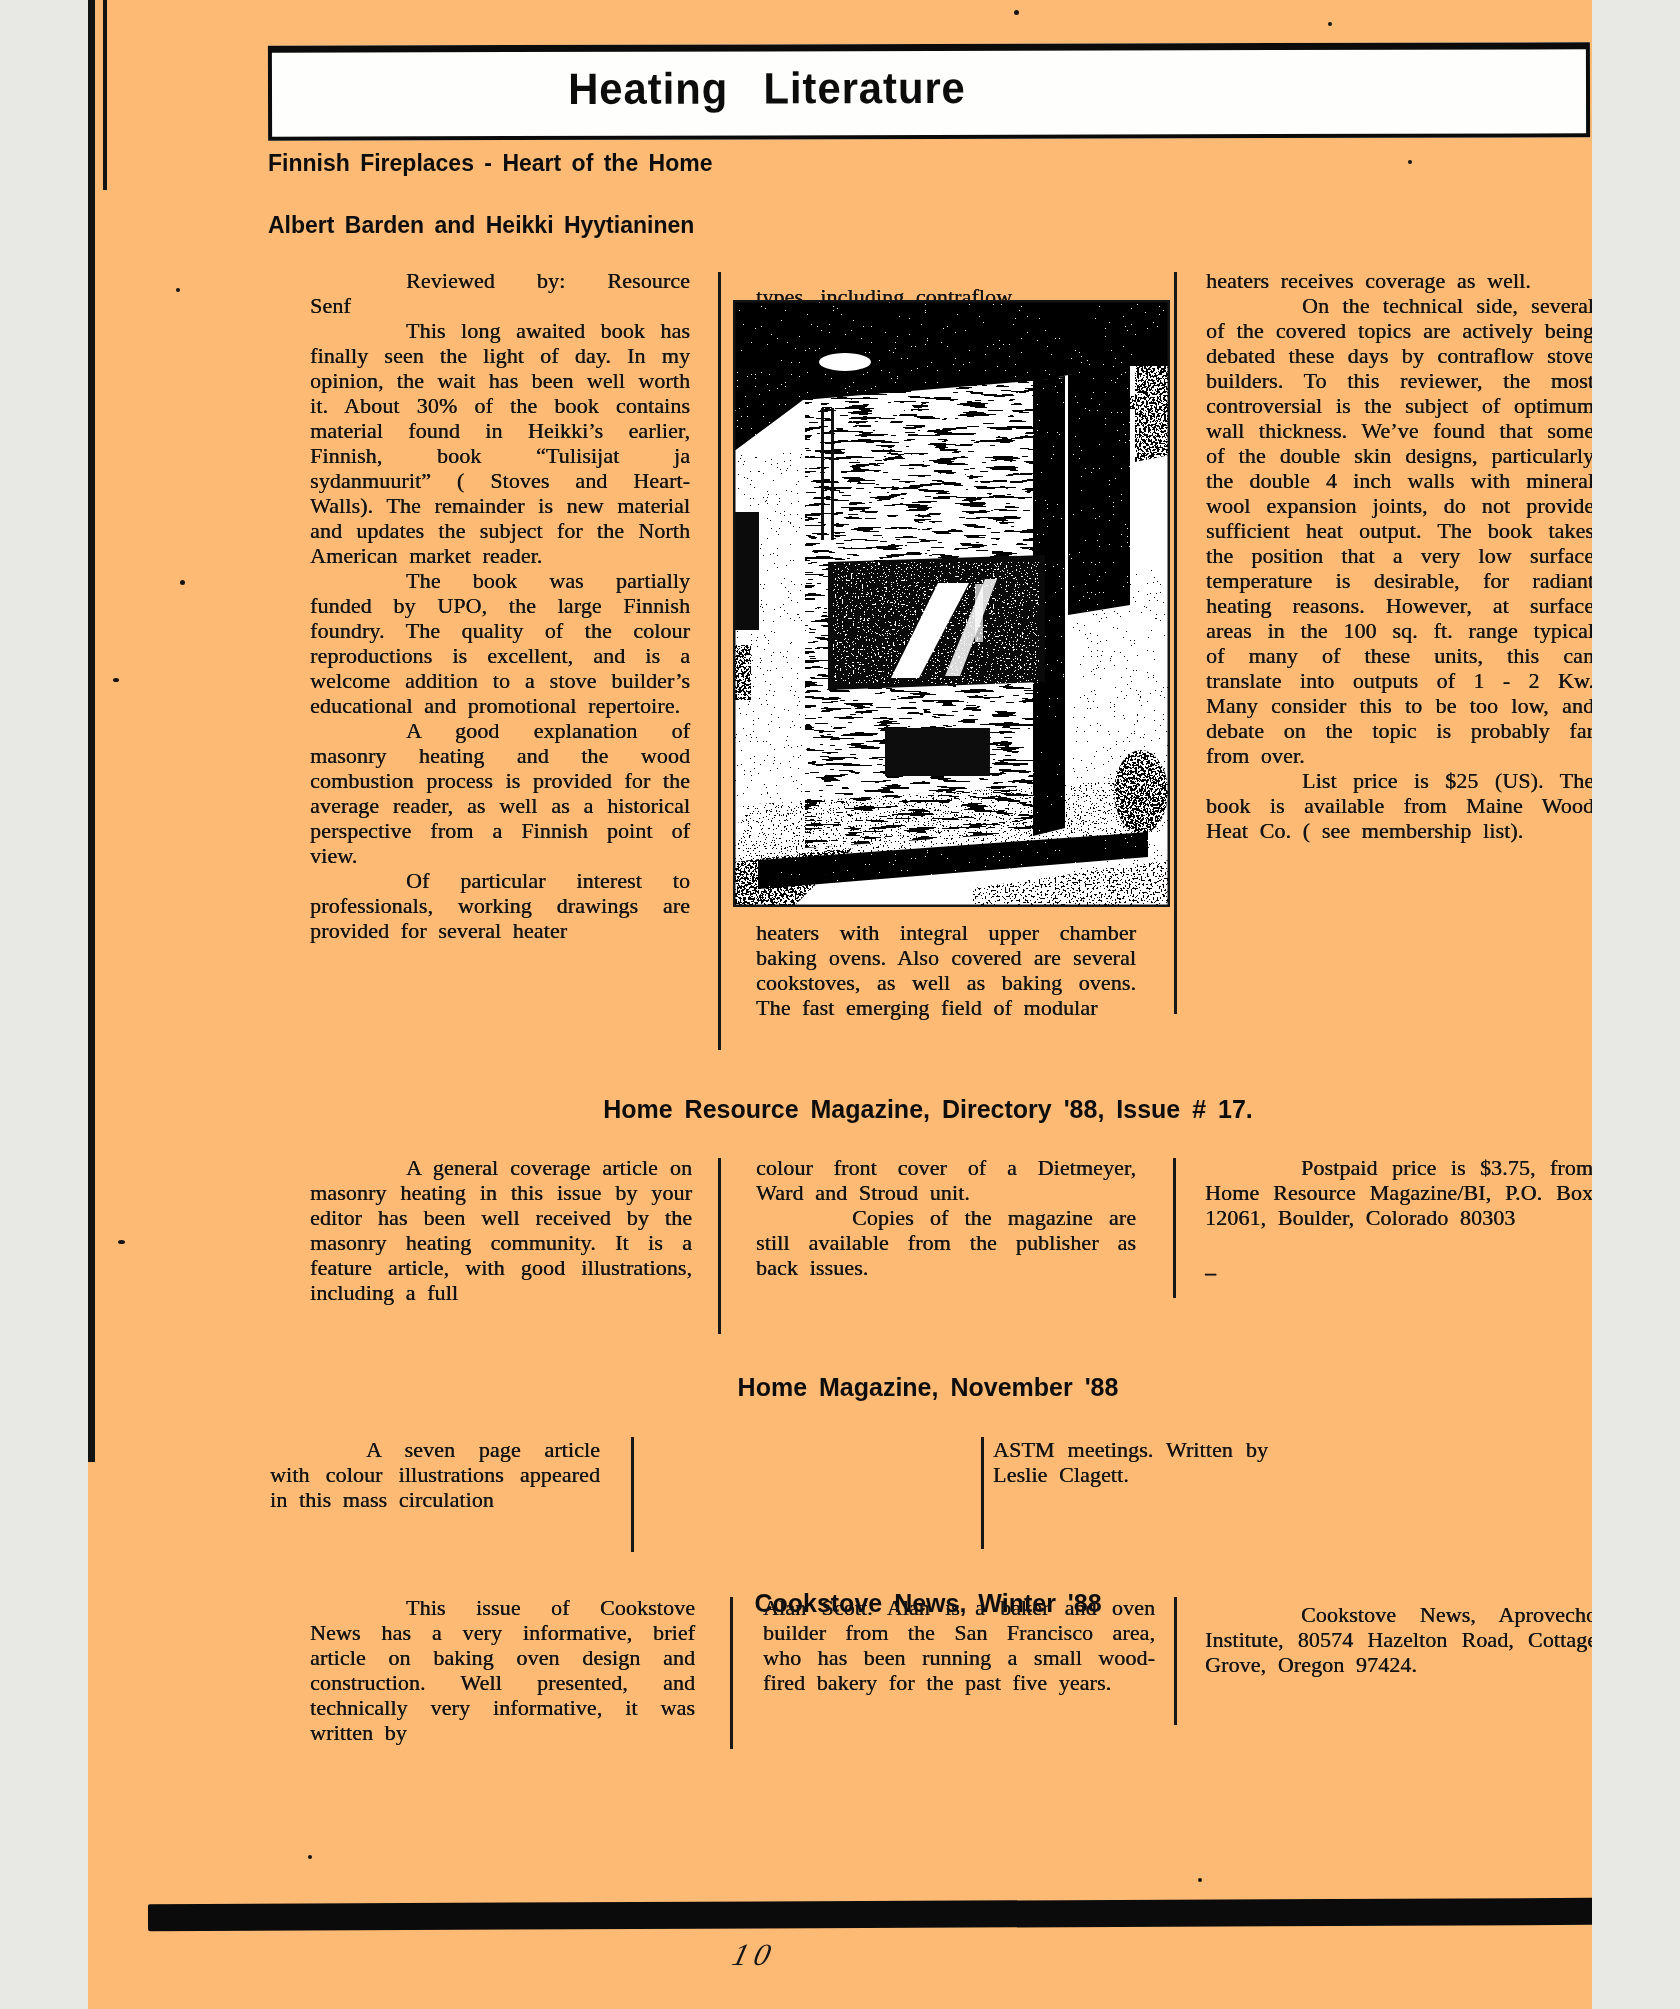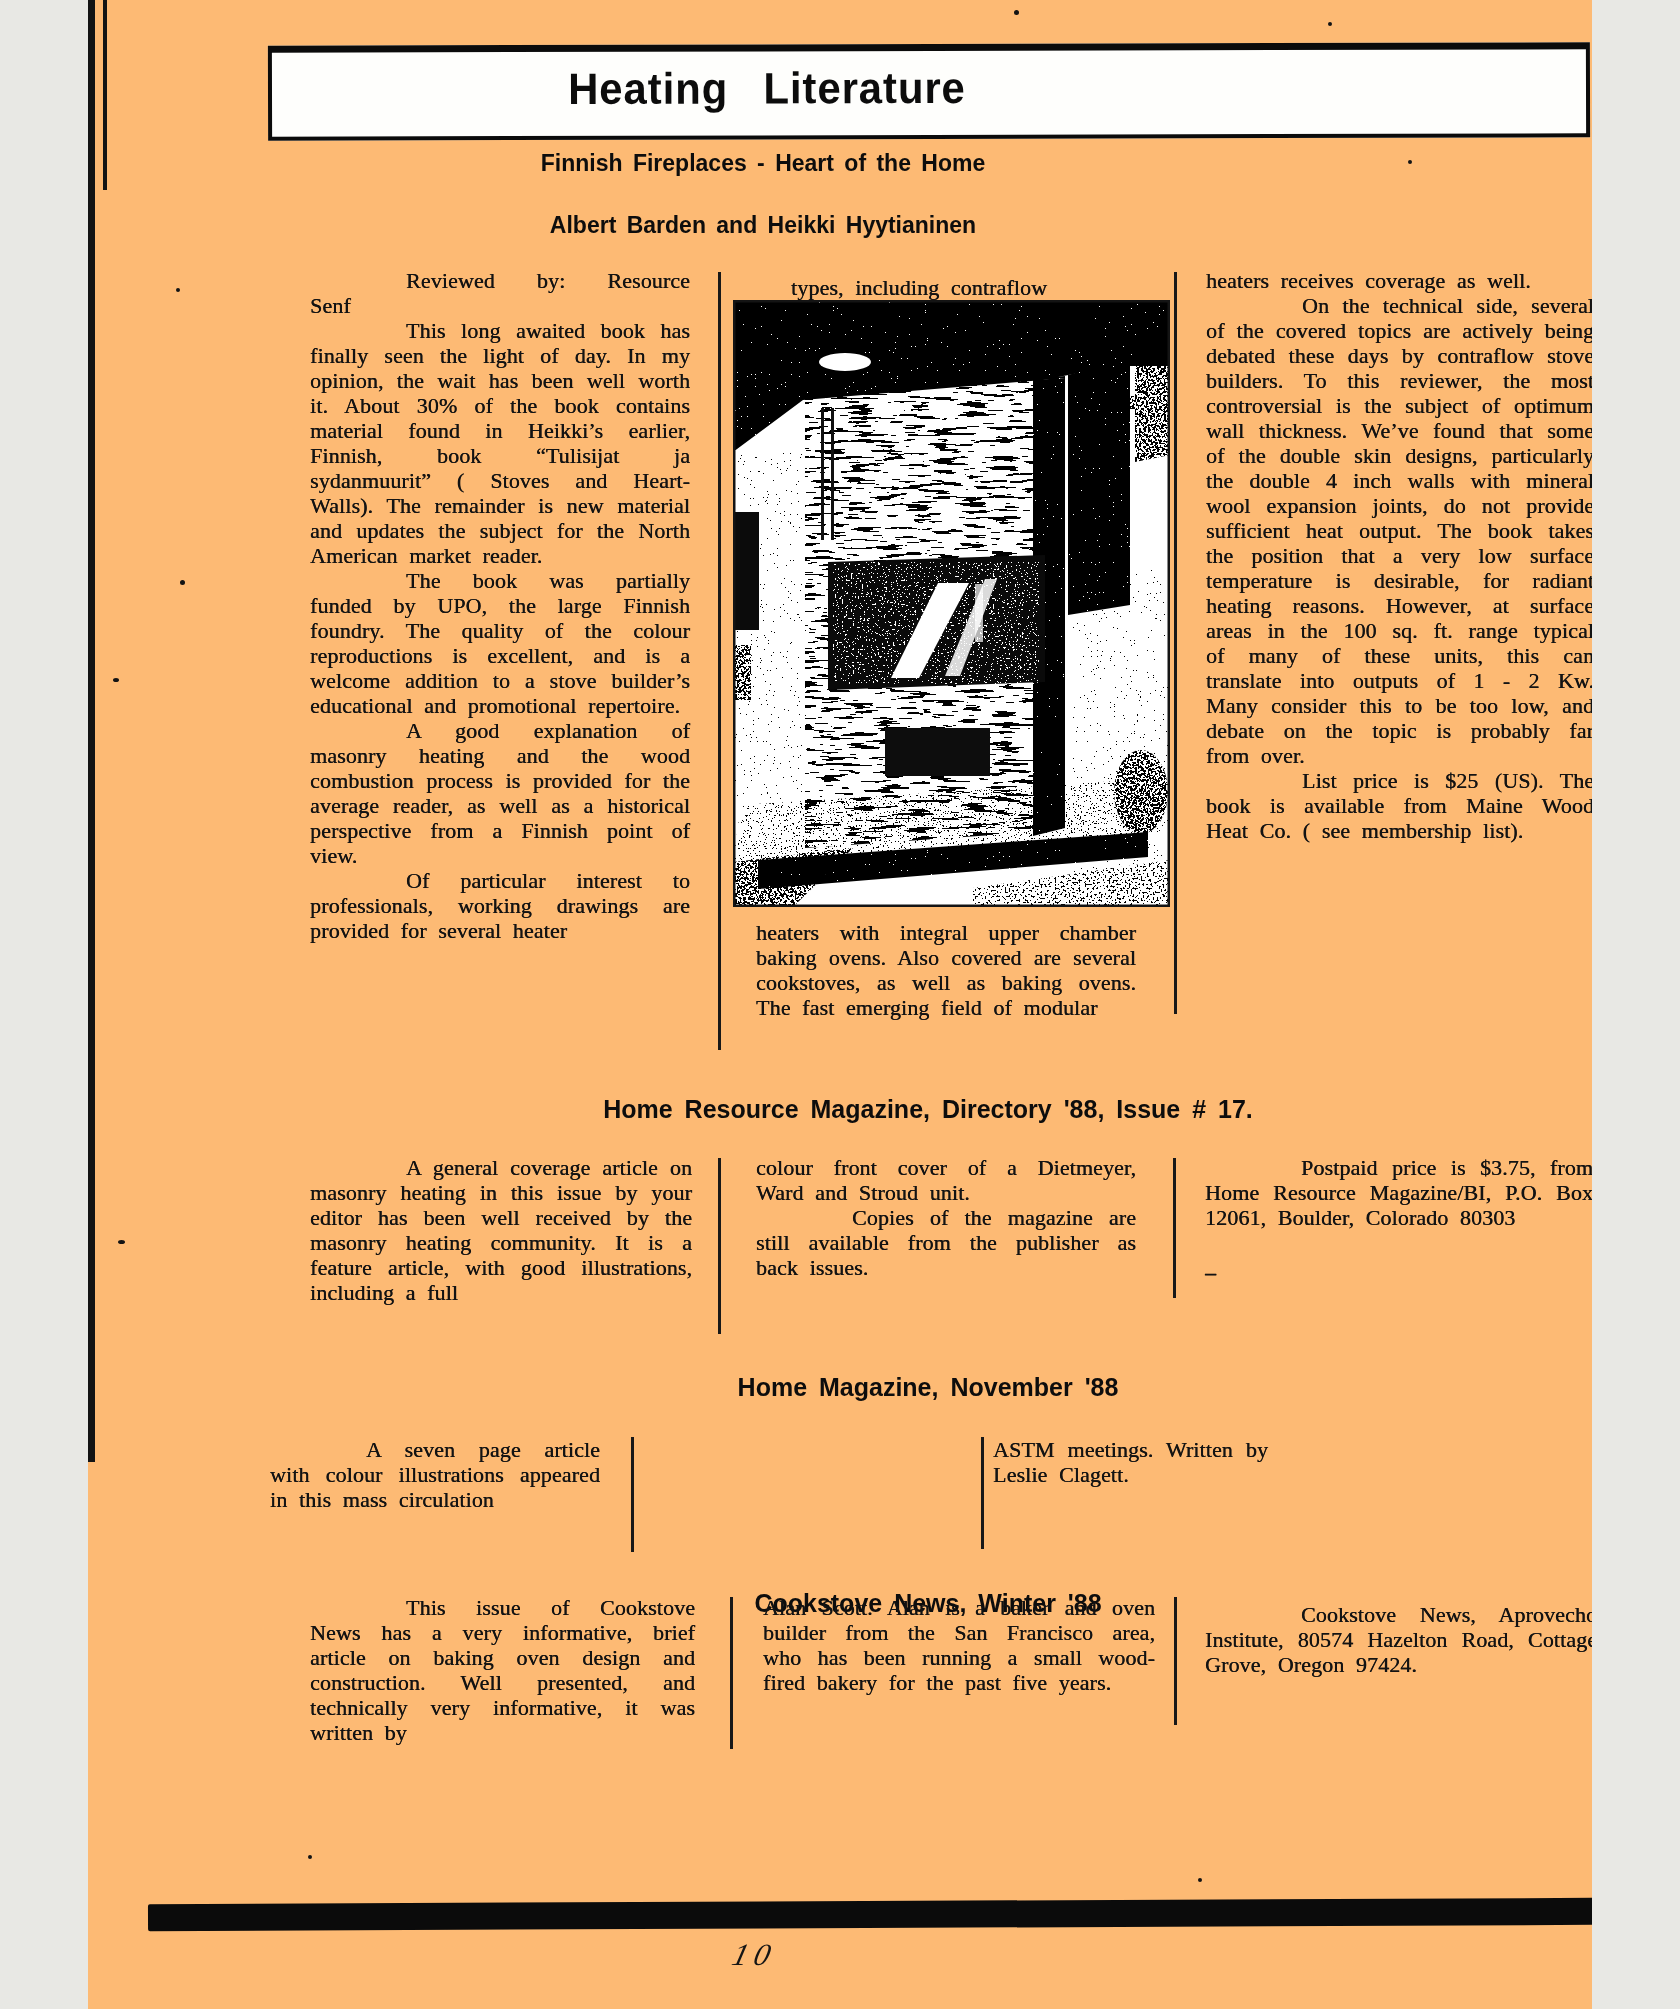--- a/index.html
+++ b/index.html
@@ -14,21 +14,21 @@
     position:absolute; left:180px; top:44px; width:1314px; height:84px;
     border:4px solid #0b0b0b; border-top-width:7px; background:#fefefc;
     transform:rotate(-0.15deg);
   }
   .title-box .title {
     position:absolute; left:0; top:12px; width:990px; text-align:center;
     font-size:44px; letter-spacing:1px; word-spacing:24px; color:#0c0c0c;
     transform:scaleX(0.95);
   }
   .subtitle1, .subtitle2 {
-    position:absolute; left:180px; width:990px; text-align:center;
+    position:absolute; left:180px; width:990px; text-align:left;
     font-size:23px; word-spacing:4px; color:#0d0d0d;
   }
   .subtitle1 { top:150px; }
   .subtitle2 { top:212px; }
   .sec-head {
     position:absolute; left:180px; width:1320px; text-align:center;
     font-size:25px; word-spacing:5px; color:#0d0d0d;
   }
   
   .col { position:absolute; }
@@ -98,21 +98,21 @@
   <div class="col" style="left:222px;top:268px;width:380px;">
     <p class="ind p-rev">Reviewed by: Resource Senf</p>
     <p class="ind">This long awaited book has finally seen the light of day. In my opinion, the wait has been well worth it. About 30% of the book contains material found in Heikki’s earlier, Finnish, book “Tulisijat ja sydanmuurit” ( Stoves and Heart-Walls). The remainder is new material and updates the subject for the North American market reader.</p>
     <p class="ind">The book was partially funded by UPO, the large Finnish foundry. The quality of the colour reproductions is excellent, and is a welcome addition to a stove builder’s educational and promotional repertoire.</p>
     <p class="ind">A good explanation of masonry heating and the wood combustion process is provided for the average reader, as well as a historical perspective from a Finnish point of view.</p>
     <p class="ind">Of particular interest to professionals, working drawings are provided for several heater</p>
   </div>
 
   <div class="rule" style="left:630px;top:272px;height:778px;"></div>
 
-  <div class="col" style="left:668px;top:275px;width:380px;margin-left:35px;">
+  <div class="col" style="left:668px;top:284px;width:380px;">
     <p>types, including contraflow</p>
   </div>
 
   <svg class="photo" viewBox="0 0 437 607">
     <defs>
       <filter id="f-heavy" x="-5%" y="-5%" width="110%" height="110%">
         <feTurbulence type="fractalNoise" baseFrequency="0.5" numOctaves="2" seed="3"></feTurbulence>
         <feComponentTransfer>
             <feFuncA type="discrete" tableValues="0 1 1 1"></feFuncA>
           </feComponentTransfer>

